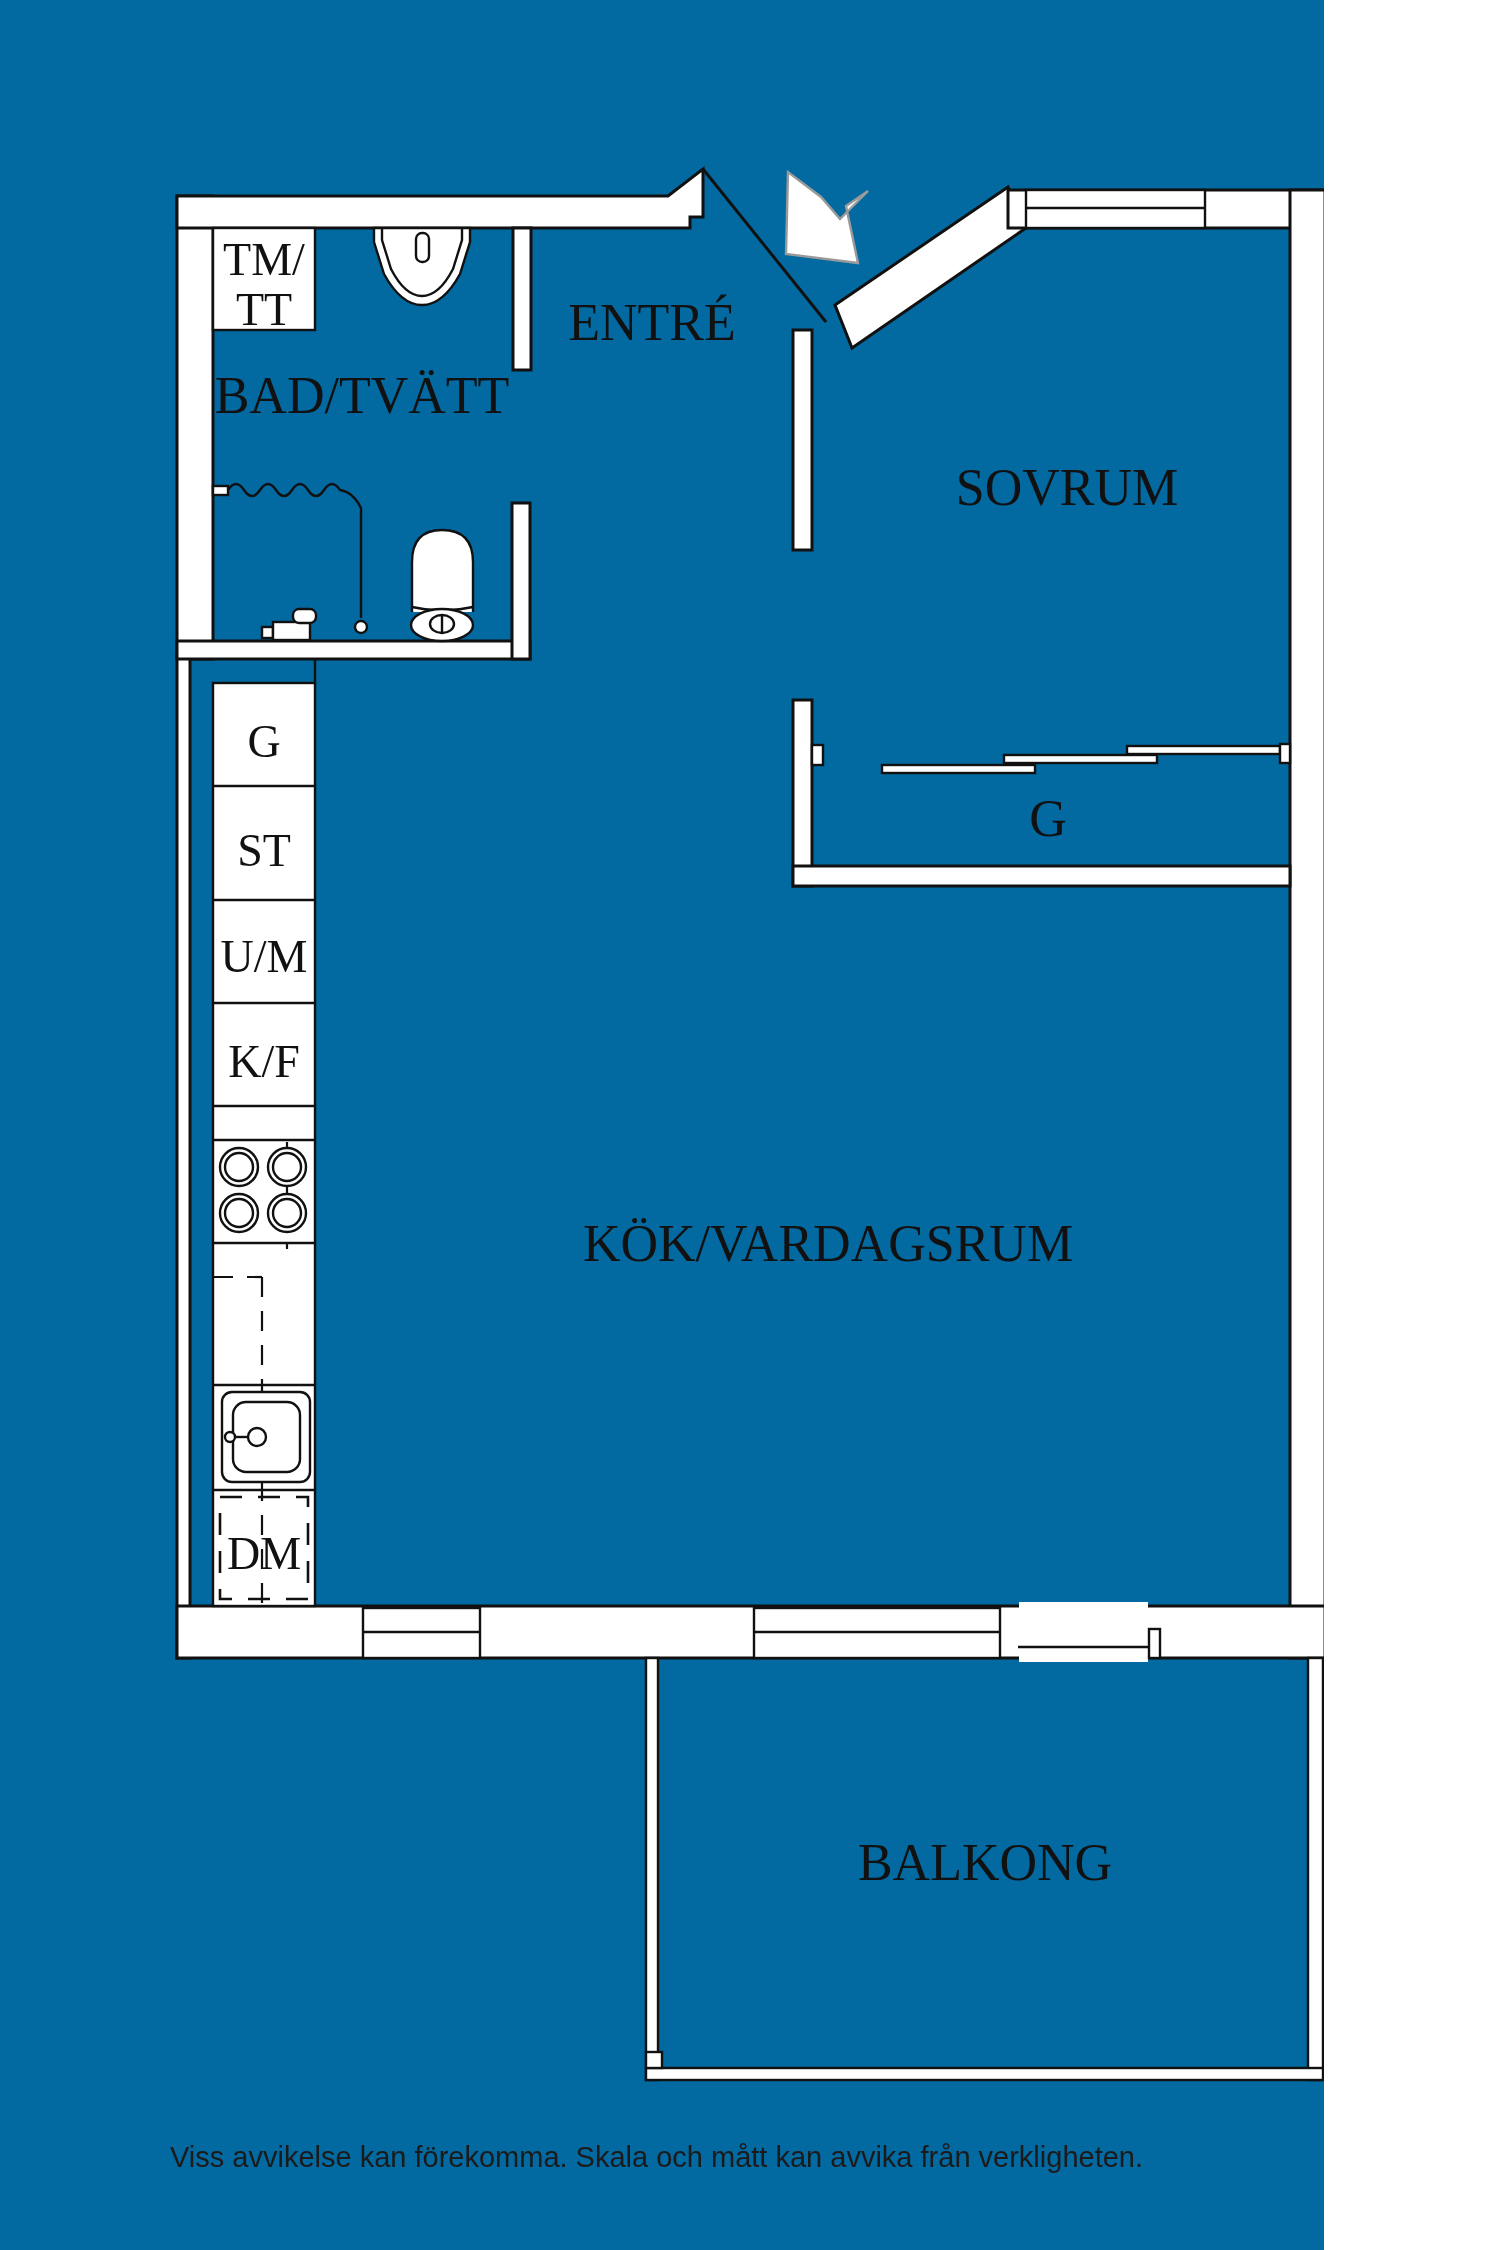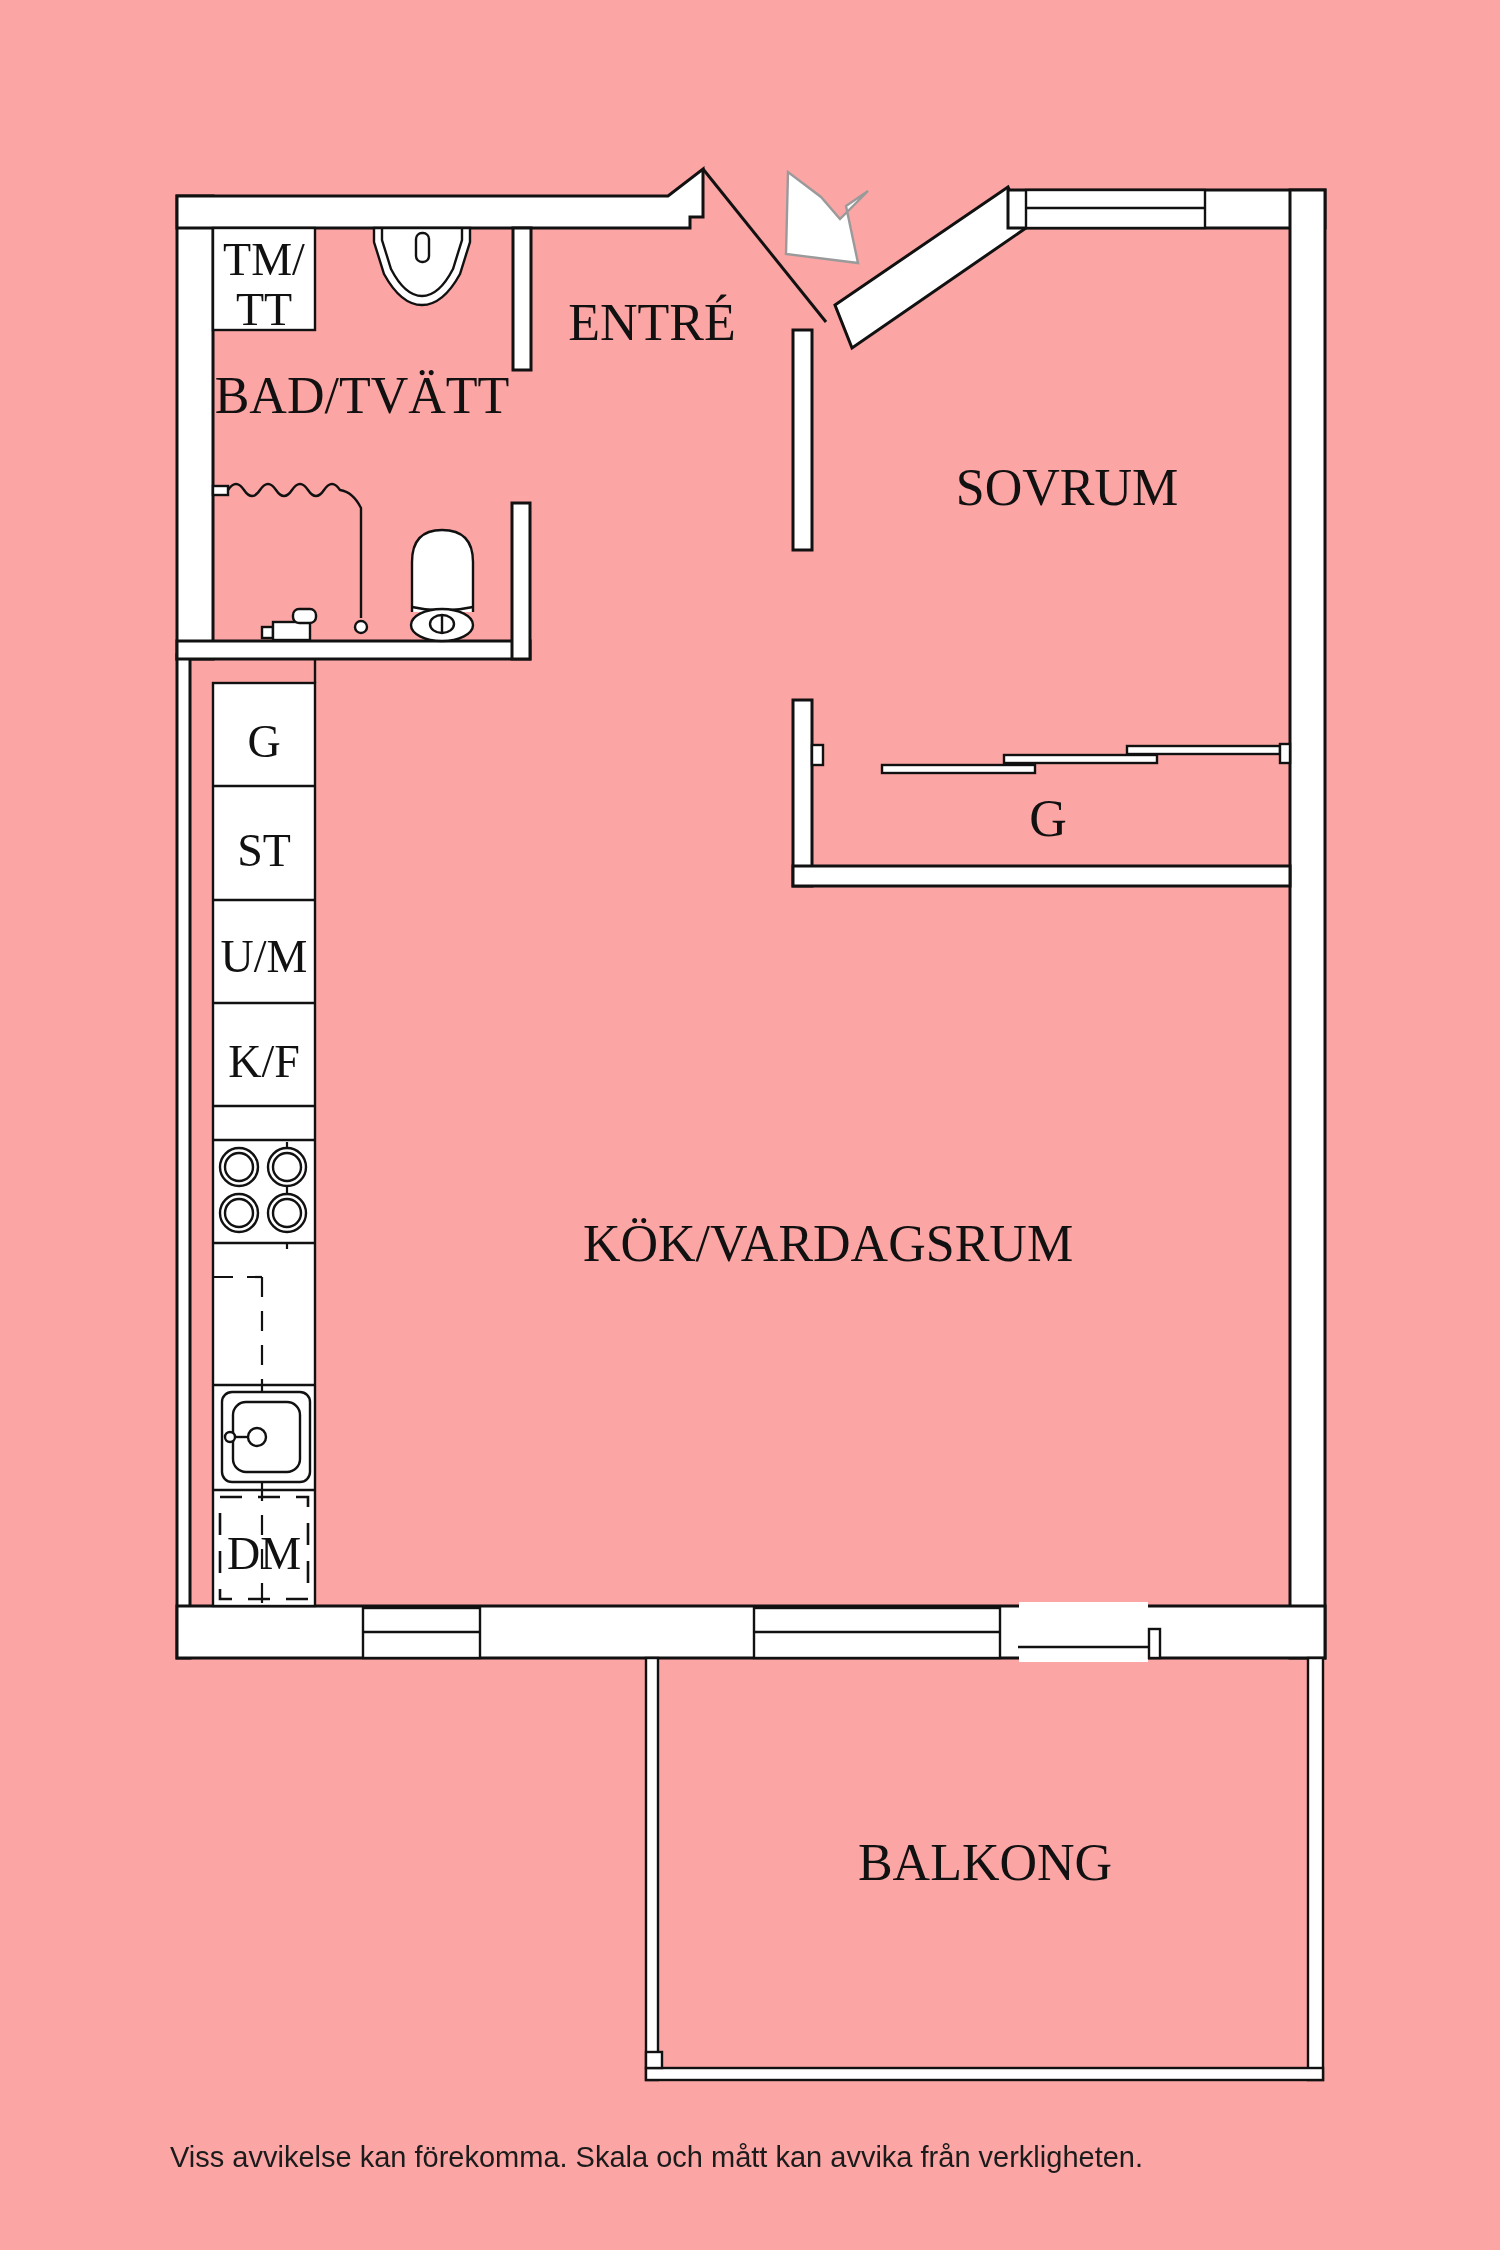--- a/index.html
+++ b/index.html
@@ -1,16 +1,16 @@
 <!DOCTYPE html>
 <html><head>
 <meta charset="utf-8">
 <style>
   html,body{margin:0;padding:0;background:#ffffff;}
-  .page{position:relative;width:1500px;height:2250px;background:#fca5a5;overflow:hidden;}
+  .page{position:relative;width:1324px;height:2250px;background:#0369a1;overflow:hidden;}
   svg{display:block;}
   .wall{fill:#ffffff;stroke:#111111;stroke-width:3;}
   .wall-thin{fill:#ffffff;stroke:#111111;stroke-width:2.4;}
   .ln{stroke:#111111;stroke-width:2.4;fill:none;}
   .ln3{stroke:#111111;stroke-width:3;fill:none;}
   .fix{fill:#ffffff;stroke:#111111;stroke-width:2.4;}
   .dash{stroke:#111111;stroke-width:2.2;fill:none;stroke-dasharray:20 14;}
   .dashf{fill:none;stroke:#111111;stroke-width:2.6;stroke-dasharray:22 16;}
   .room-label{font-family:"Liberation Serif","DejaVu Serif",serif;font-size:52px;fill:#111111;}
   .small-label{font-family:"Liberation Serif","DejaVu Serif",serif;font-size:46px;fill:#111111;}

